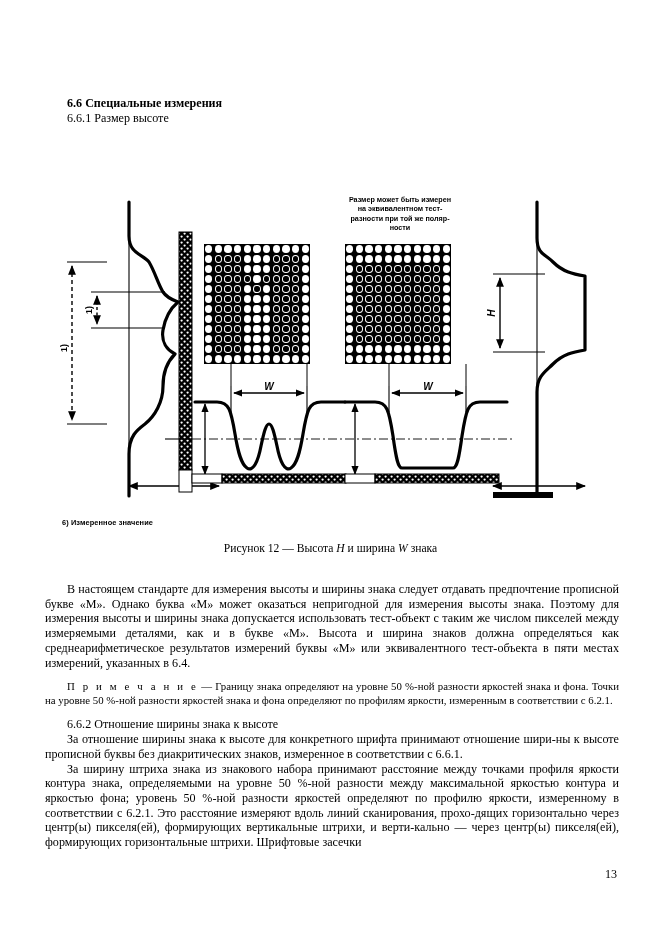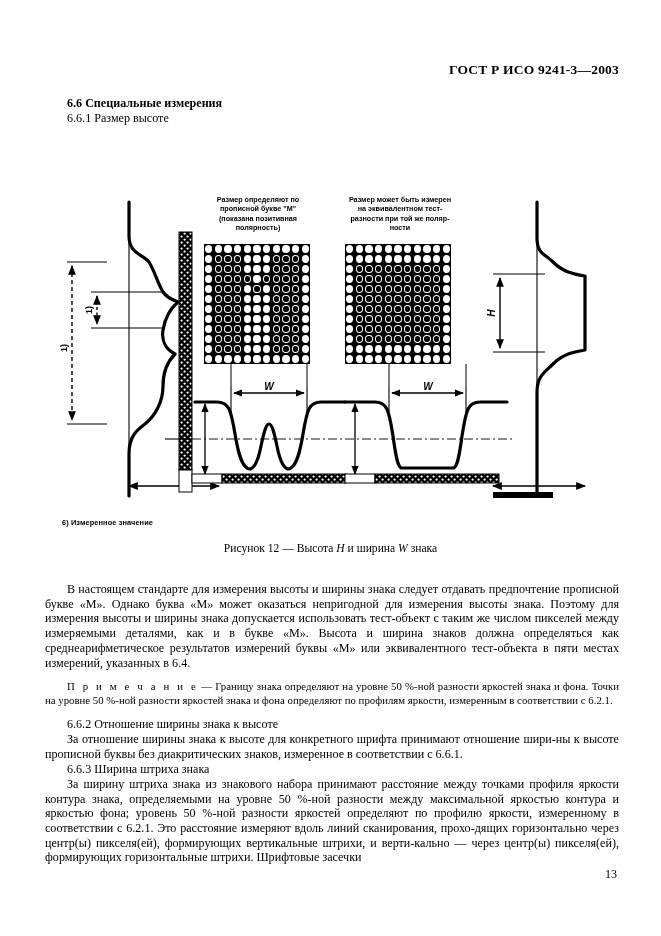--- a/index.html
+++ b/index.html
@@ -103,21 +103,20 @@
     right: 44px;
     bottom: 54px;
     font-size: 12.1px;
   }
 </style>
 </head>
 <body>
 
 <div class="page">
 
-  <div class="std-header">ГОСТ Р ИСО 9241-3—2003</div>
 
   <div class="content">
 
 
     <h3 class="clause">6.6  Специальные измерения</h3>
     <p class="sub">6.6.1  Размер высоте</p>
 
   </div>
 
   <div class="figure-wrap">
@@ -1038,28 +1037,20 @@
           <div style="width: 76%; height: 76%; border-radius: 50%; background: rgb(255, 255, 255); border: 0px; box-sizing: border-box;"></div>
         </div>
         <div style="display: flex; align-items: center; justify-content: center;">
           <div style="width: 76%; height: 76%; border-radius: 50%; background: rgb(255, 255, 255); border: 0px; box-sizing: border-box;"></div>
         </div>
         <div style="display: flex; align-items: center; justify-content: center;">
           <div style="width: 76%; height: 76%; border-radius: 50%; background: rgb(255, 255, 255); border: 0px; box-sizing: border-box;"></div>
         </div>
       </div>
 
-    <div style="position:absolute; left:152px; top:-1px; width:122px; text-align:center;
-                font-family:'Liberation Sans',sans-serif; font-weight:bold; font-size:7.2px;
-                line-height:9.4px;">
-      <div>Размер определяют по</div>
-      <div>прописной букве "М"</div>
-      <div>(показана позитивная</div>
-      <div>полярность)</div>
-    </div>
 
     <div style="position:absolute; left:292px; top:-1px; width:126px; text-align:center;
                 font-family:'Liberation Sans',sans-serif; font-weight:bold; font-size:7.2px;
                 line-height:9.4px;">
       <div>Размер может быть измерен</div>
       <div>на эквивалентном тест-</div>
       <div>разности при той же поляр-</div>
       <div>ности</div>
     </div>
 
@@ -1069,18 +1060,17 @@
 
   <div class="fig-caption"><span>Рисунок 12 — Высота </span><i>H</i><span> и ширина </span><i>W</i><span> знака</span></div>
 
   <div class="content" style="top:582px;">
     <p class="ind">В настоящем стандарте для измерения высоты и ширины знака следует отдавать предпочтение прописной букве «М». Однако буква «М» может оказаться непригодной для измерения высоты знака. Поэтому для измерения высоты и ширины знака допускается использовать тест-объект с таким же числом пикселей между измеряемыми деталями, как и в букве «М». Высота и ширина знаков должна определяться как среднеарифметическое результатов измерений буквы «М» или эквивалентного тест-объекта в пяти местах измерений, указанных в 6.4.</p>
     <div class="gap10"></div>
     <p class="note"><span class="label">П р и м е ч а н и е</span><span> — Границу знака определяют на уровне 50 %-ной разности яркостей знака и фона. Точки на уровне 50 %-ной разности яркостей знака и фона определяют по профилям яркости, измеренным в соответствии с 6.2.1.</span></p>
     <div class="gap10"></div>
     <p class="sub">6.6.2  Отношение ширины знака к высоте</p>
     <p class="ind">За отношение ширины знака к высоте для конкретного шрифта принимают отношение шири-ны к высоте прописной буквы без диакритических знаков, измеренное в соответствии с 6.6.1.</p>
-    <p class="sub">6.6.3  Ширина штриха знака</p>
     <p class="ind">За ширину штриха знака из знакового набора принимают расстояние между точками профиля яркости контура знака, определяемыми на уровне 50 %-ной разности между максимальной яркостью контура и яркостью фона; уровень 50 %-ной разности яркостей определяют по профилю яркости, измеренному в соответствии с 6.2.1. Это расстояние измеряют вдоль линий сканирования, прохо-дящих горизонтально через центр(ы) пикселя(ей), формирующих вертикальные штрихи, и верти-кально — через центр(ы) пикселя(ей), формирующих горизонтальные штрихи. Шрифтовые засечки</p>
   </div>
 
   <div class="page-number">13</div>
 </div>
 
 </body></html>

